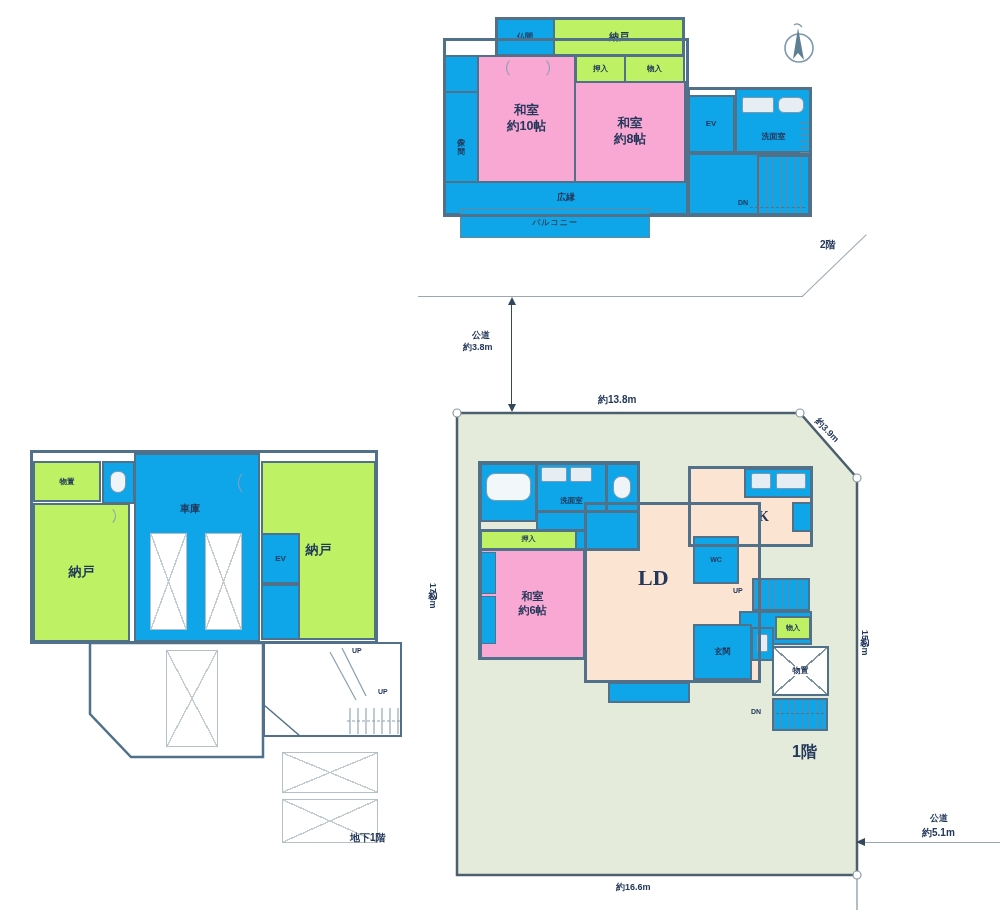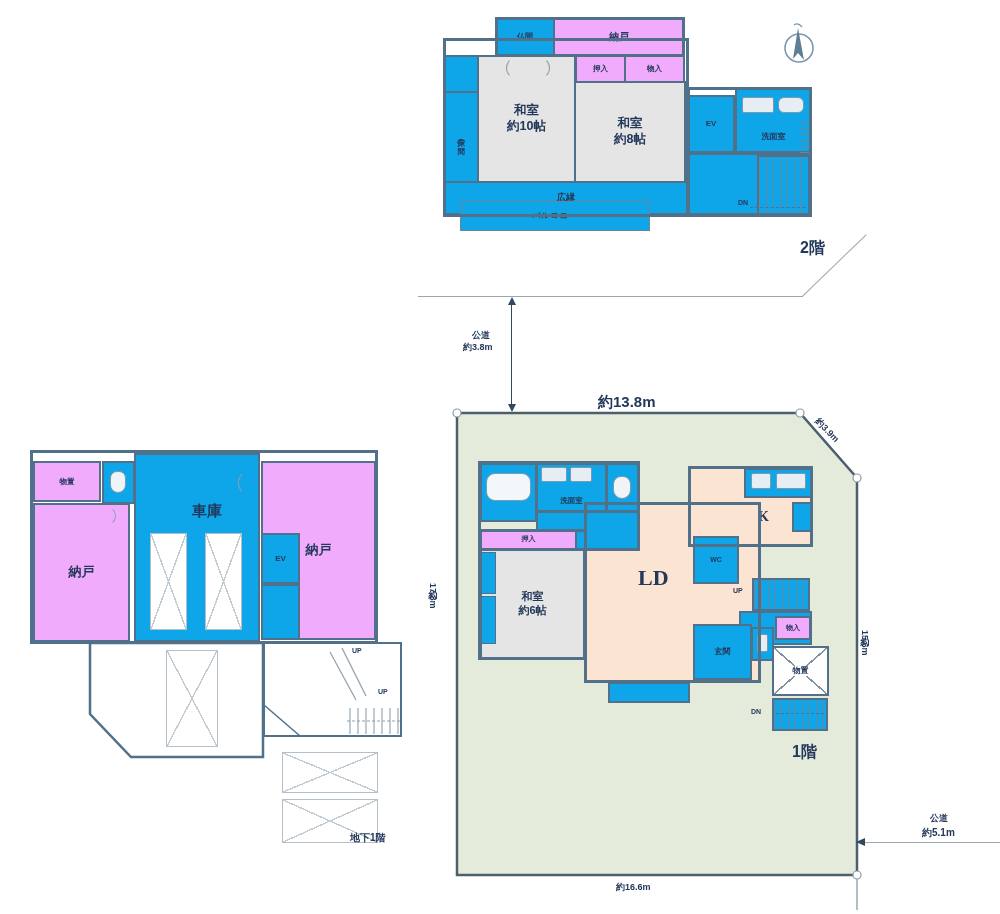--- a/index.html
+++ b/index.html
@@ -2,21 +2,21 @@
 <html><head>
 <meta charset="utf-8">
 <style>
   html,body{margin:0;padding:0;background:#fff}
   #canvas{position:relative;width:1000px;height:914px;background:#ffffff;
     font-family:"Liberation Sans","DejaVu Sans",sans-serif;color:#23385a;overflow:hidden}
   .room,.outline,.lbl,.fix,.tri,.hline,.vline,.arc,.xb{position:absolute;box-sizing:border-box}
   .room{border:2px solid #51718a;display:flex;align-items:center;justify-content:center;
     text-align:center;font-weight:bold;color:#23385a;line-height:1.25}
   .col{flex-direction:column}
-  .tan{background:#f0abfc}.grn{background:#e5e5e5}.pch{background:#fbe4d2}.wht{background:#0ea5e9}
+  .tan{background:#bef264}.grn{background:#f9a8d4}.pch{background:#fbe4d2}.wht{background:#0ea5e9}
   .outline{border:3px solid #51718a;background:transparent;pointer-events:none}
   .lbl{font-weight:bold;white-space:nowrap;color:#23385a}
   .vtxt{writing-mode:vertical-rl}
   .serif{font-family:"Liberation Serif","DejaVu Serif",serif}
   .hv{background-image:repeating-linear-gradient(90deg,#6d8699 0 1.3px,transparent 1.3px 7px)}
   .hh{background-image:repeating-linear-gradient(0deg,#6d8699 0 1.3px,transparent 1.3px 6px)}
   .xb{background-color:#fff;background-image:
     linear-gradient(to top right,transparent calc(50% - .8px),#7e929f calc(50% - .8px) calc(50% + .8px),transparent calc(50% + .8px)),
     linear-gradient(to bottom right,transparent calc(50% - .8px),#7e929f calc(50% - .8px) calc(50% + .8px),transparent calc(50% + .8px))}
   .xlight{border:1.2px solid #b4bfc7;background-color:#fff;background-image:
@@ -50,21 +50,21 @@
   <div class="tri" style="left:508px;top:297px;border-left:4px solid transparent;border-right:4px solid transparent;border-bottom:8px solid #33475e"></div>
   <div class="tri" style="left:508px;top:404px;border-left:4px solid transparent;border-right:4px solid transparent;border-top:8px solid #33475e"></div>
   <div class="lbl" style="left:472px;top:329px;font-size:9px">公道</div>
   <div class="lbl" style="left:463px;top:341px;font-size:9px">約3.8m</div>
 
   <div class="hline" style="left:862px;top:842px;width:138px"></div>
   <div class="tri" style="left:856px;top:838px;border-top:4px solid transparent;border-bottom:4px solid transparent;border-right:9px solid #33475e"></div>
   <div class="lbl" style="left:930px;top:812px;font-size:9px">公道</div>
   <div class="lbl" style="left:922px;top:826px;font-size:10px">約5.1m</div>
 
-  <div class="lbl" style="left:598px;top:393px;font-size:15px">約13.8m</div>
+  <div class="lbl" style="left:598px;top:393px;font-size:10px">約13.8m</div>
   <div class="lbl vtxt" style="left:426px;top:583px;font-size:9px">約17.8m</div>
   <div class="lbl" style="left:812px;top:424px;font-size:9px;transform:rotate(46deg)">約3.9m</div>
   <div class="lbl vtxt" style="left:858px;top:630px;font-size:9px">約15.6m</div>
   <div class="lbl" style="left:616px;top:881px;font-size:9px">約16.6m</div>
 
   <div class="room wht" style="left:495px;top:17px;width:60px;height:40px;font-size:8px">
       <span>仏間</span>
     </div>
   <div class="room tan" style="left:553px;top:17px;width:132px;height:40px;font-size:10px">
       <span>納戸</span>
@@ -83,42 +83,42 @@
     <span>和室</span>
     <span>約8帖</span>
   </div>
   <div class="room wht" style="left:443px;top:55px;width:36px;height:38px"></div>
   <div class="room wht" style="left:443px;top:91px;width:36px;height:92px;font-size:7.5px">
       <span class="vtxt">床の間</span>
     </div>
   <div class="room wht" style="left:443px;top:181px;width:246px;height:34px;font-size:9px">
       <span>広縁</span>
     </div>
-  <div class="room wht" style="left:460px;top:201px;width:190px;height:30px;font-size:8px;border-width:1.5px;border-color:#6b8599">
+  <div class="room wht" style="left:460px;top:208px;width:190px;height:30px;font-size:8px;border-width:1.5px;border-color:#6b8599">
       <span style="letter-spacing:1px;color:#33475e">バルコニー</span>
     </div>
   <div class="room wht" style="left:687px;top:95px;width:48px;height:58px;font-size:8px">
       <span>EV</span>
     </div>
   <div class="room wht" style="left:687px;top:153px;width:125px;height:62px"></div>
   <div class="room wht" style="left:735px;top:87px;width:77px;height:66px;font-size:8px;align-items:flex-end;padding-bottom:9px">
       <span>洗面室</span>
     </div>
   <div class="fix" style="left:742px;top:97px;width:32px;height:16px"></div>
   <div class="fix" style="left:778px;top:97px;width:26px;height:16px;border-radius:6px"></div>
   <div class="room wht hv" style="left:757px;top:155px;width:53px;height:60px"></div>
   <div class="hh" style="left:800px;top:117px;width:12px;height:36px;position:absolute"></div>
   <div class="lbl" style="left:738px;top:199px;font-size:7px">DN</div>
   <div class="hline" style="left:750px;top:207px;width:55px;border-top:1px dashed #51718a"></div>
   <div class="outline" style="left:443px;top:38px;width:246px;height:179px"></div>
   <div class="outline" style="left:687px;top:87px;width:125px;height:130px"></div>
   <div class="outline" style="left:495px;top:17px;width:190px;height:40px"></div>
   <div class="arc" style="left:506px;top:57px;width:22px;height:22px"></div>
   <div class="arc" style="left:528px;top:57px;width:22px;height:22px;transform:scaleX(-1)"></div>
-  <div class="lbl" style="left:800px;top:238px;font-size:16px">2階</div>
+  <div class="lbl" style="left:820px;top:238px;font-size:10px">2階</div>
 
   <svg style="left:774px;top:18px" width="48" height="54" viewBox="0 0 48 54">
     <circle cx="25" cy="30" r="14" fill="none" stroke="#7d99ad" stroke-width="1.6"></circle>
     <path d="M20,7 Q24,4 28,9" fill="none" stroke="#7d99ad" stroke-width="1.3"></path>
     <path d="M24,10 L30,42 L24,35 L19,41 Z" fill="#5e7e94"></path>
   </svg>
 
   <div class="room pch" style="left:688px;top:466px;width:124px;height:80px"></div>
   <div class="room pch" style="left:584px;top:502px;width:176px;height:180px"></div>
   <div class="lbl serif" style="left:638px;top:565px;font-size:22px">LD</div>
@@ -170,21 +170,21 @@
   <div class="hline" style="left:776px;top:713px;width:48px;border-top:1px dashed #51718a"></div>
   <div class="room wht" style="left:608px;top:682px;width:82px;height:21px;border-width:2px"></div>
 
   <div class="outline" style="left:478px;top:461px;width:162px;height:90px"></div>
   <div class="outline" style="left:478px;top:529px;width:109px;height:131px"></div>
   <div class="outline" style="left:584px;top:502px;width:177px;height:181px"></div>
   <div class="outline" style="left:688px;top:466px;width:125px;height:81px"></div>
   <div class="lbl" style="left:792px;top:742px;font-size:16px">1階</div>
 
   <div class="room wht" style="left:134px;top:453px;width:126px;height:189px"></div>
-  <div class="lbl" style="left:192px;top:502px;font-size:15px">車庫</div>
+  <div class="lbl" style="left:180px;top:502px;font-size:10px">車庫</div>
   <div class="xlight" style="left:150px;top:533px;width:35px;height:95px;position:absolute"></div>
   <div class="xlight" style="left:205px;top:533px;width:35px;height:95px;position:absolute"></div>
   <div class="room tan" style="left:33px;top:461px;width:68px;height:41px;font-size:7.5px">
       <span>物置</span>
     </div>
   <div class="room wht" style="left:102px;top:461px;width:33px;height:43px"></div>
   <div style="position:absolute;left:110px;top:471px;width:16px;height:22px;border:1.2px solid #7d99ad;border-radius:7px 7px 8px 8px;background:#eef4f7;box-sizing:border-box"></div>
   <div class="room tan" style="left:33px;top:503px;width:97px;height:139px;font-size:13px">
       <span>納戸</span>
     </div>

